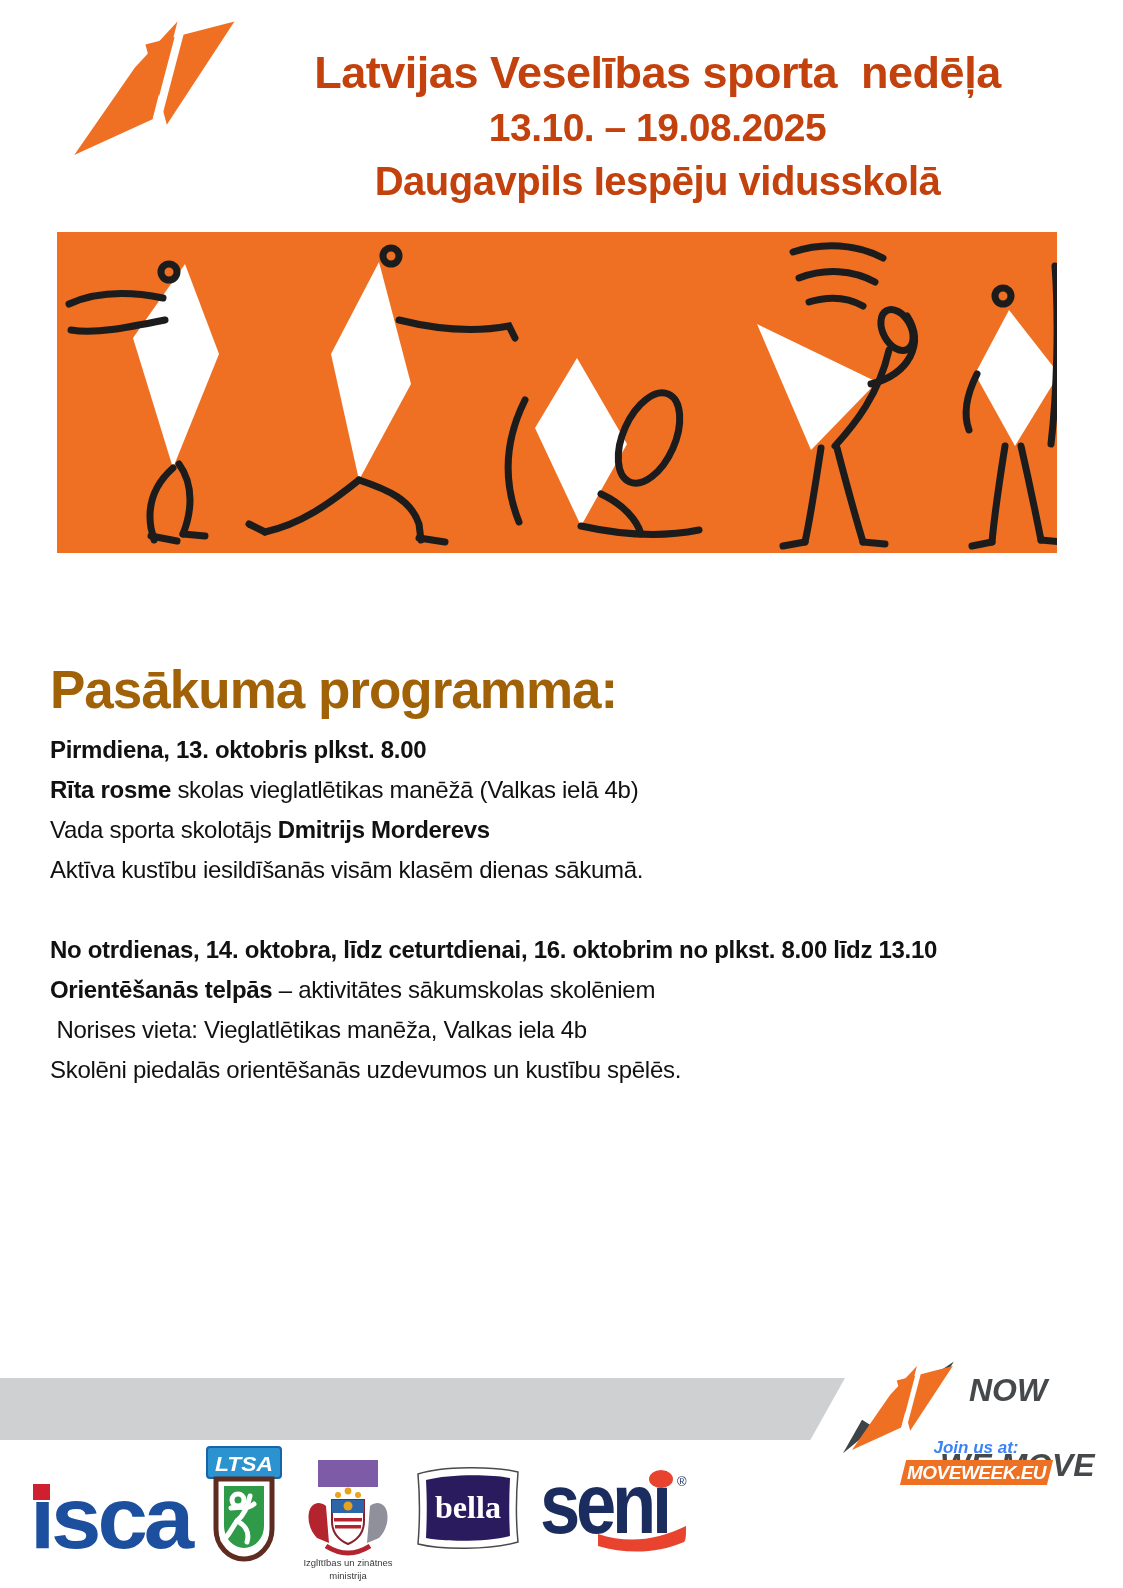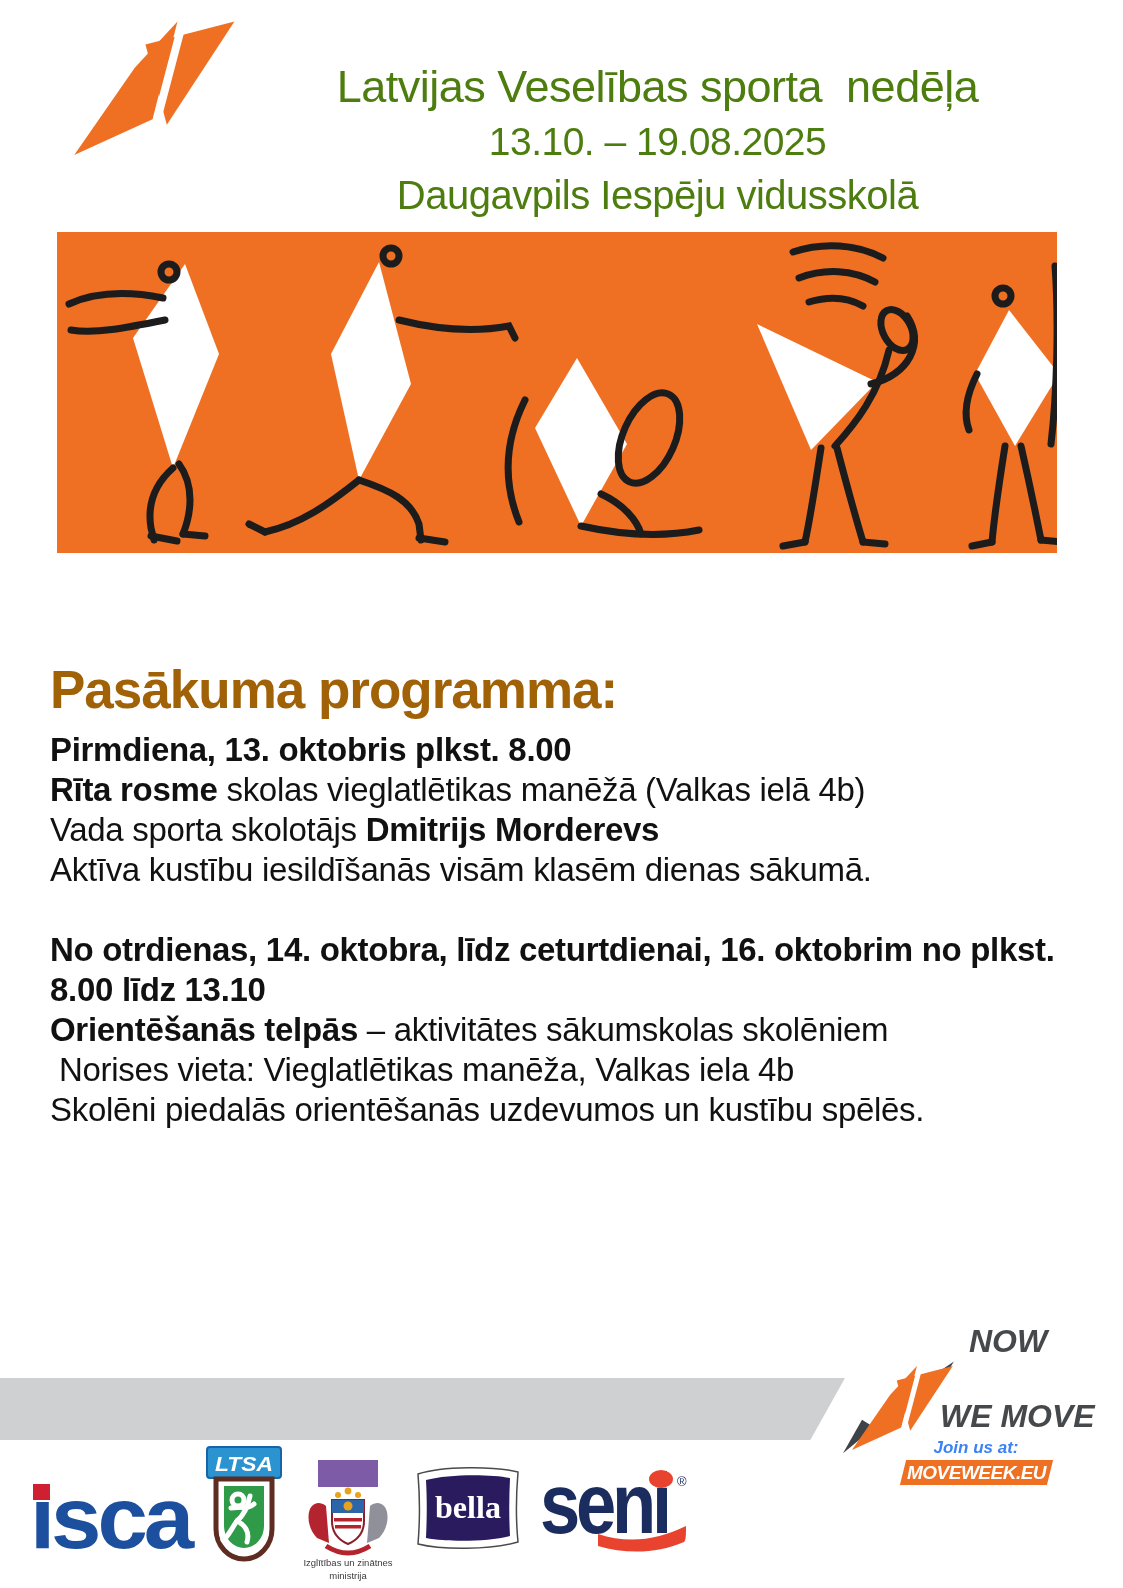--- a/index.html
+++ b/index.html
@@ -1,41 +1,41 @@
 <!DOCTYPE html>
 <html><head>
 <meta charset="utf-8">
 <style>
   html,body{margin:0;padding:0;background:#fff;}
   .page{position:relative;width:1123px;height:1588px;background:#ffffff;overflow:hidden;
         font-family:"Liberation Sans",sans-serif;color:#141414;}
 
   
   .top-logo{position:absolute;left:60px;top:12px;width:178px;height:156px;}
-  .titles{position:absolute;left:200px;top:58px;width:915px;text-align:center;
-          font-weight:normal;color:#4d7c0f;letter-spacing:-0.5px;}
+  .titles{position:absolute;left:200px;top:44px;width:915px;text-align:center;
+          font-weight:bold;color:#c2410c;letter-spacing:-0.5px;}
   .t1{font-size:45px;line-height:58px;white-space:pre-wrap;}
   .t2{font-size:39px;line-height:52px;}
   .t3{font-size:40px;line-height:54px;}
 
   
   .banner{position:absolute;left:57px;top:232px;width:1000px;height:321px;display:block;}
 
   
   .program{position:absolute;left:50px;top:660px;width:1018px;}
   .program h1{font-size:53px;line-height:60px;margin:0 0 10px 0;color:#a16207;letter-spacing:-1px;font-weight:bold;}
-  .program p{margin:0;font-size:33px;line-height:40px;letter-spacing:-0.3px;color:#111;white-space:pre-wrap;}
+  .program p{margin:0;font-size:24px;line-height:40px;letter-spacing:-0.3px;color:#111;white-space:pre-wrap;}
   .b{font-weight:bold;}
   .sec2{margin-top:40px;}
 
   
   .graybar{position:absolute;left:0;top:1378px;width:845px;height:62px;background:#CFD0D2;
            clip-path:polygon(0 0,100% 0,95.9% 100%,0 100%);}
   .nww-mark{position:absolute;left:843px;top:1360px;width:112px;height:98px;}
-  .nww-text{position:absolute;left:940px;top:1325px;width:136px;text-align:center;
+  .nww-text{position:absolute;left:940px;top:1374px;width:136px;text-align:center;
             font-style:italic;font-weight:bold;color:#45494C;white-space:nowrap;}
   .nww-text .l1{font-size:32px;line-height:33px;}
   .nww-text .l2{font-size:32px;line-height:36px;margin-top:40px;}
   .nww-join{position:absolute;left:900px;top:1438px;width:152px;text-align:center;
             font-style:italic;font-weight:bold;font-size:17px;color:#3b82f6;}
   .nww-site{position:absolute;left:903px;top:1460px;width:147px;height:25px;background:#EE7023;transform:skewX(-14deg);}
   .nww-site span{display:block;transform:skewX(14deg);text-align:center;font-style:italic;font-weight:bold;
                  font-size:19px;line-height:25px;color:#fff;letter-spacing:-0.5px;}
 
   

